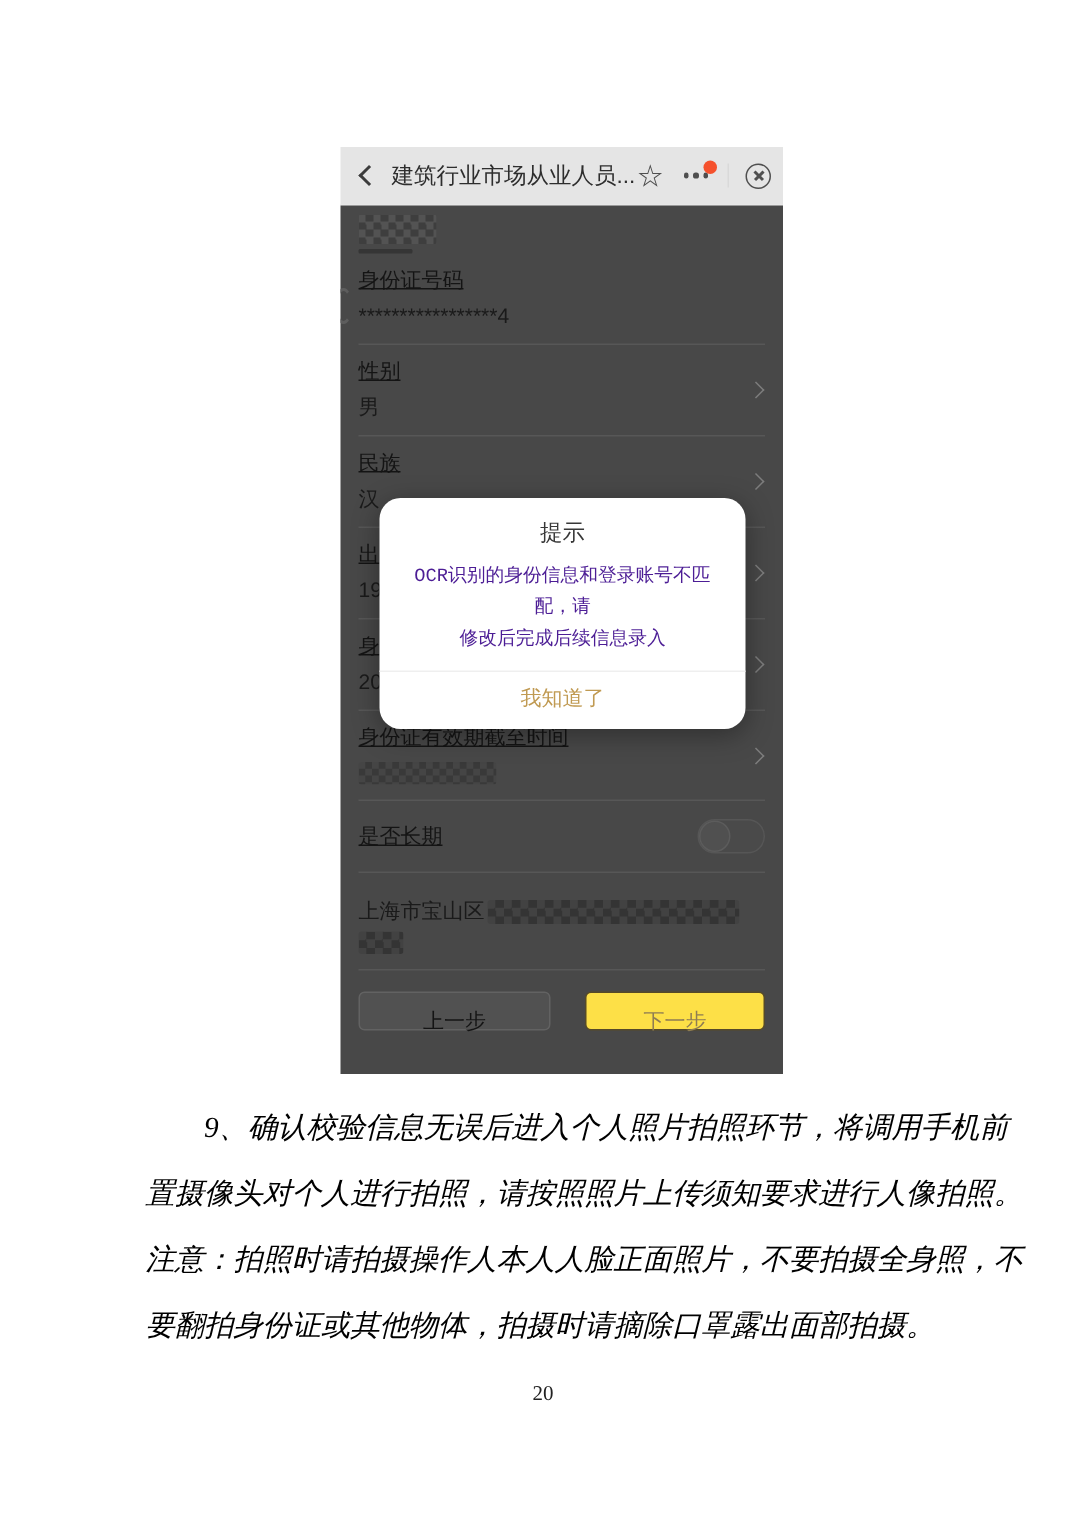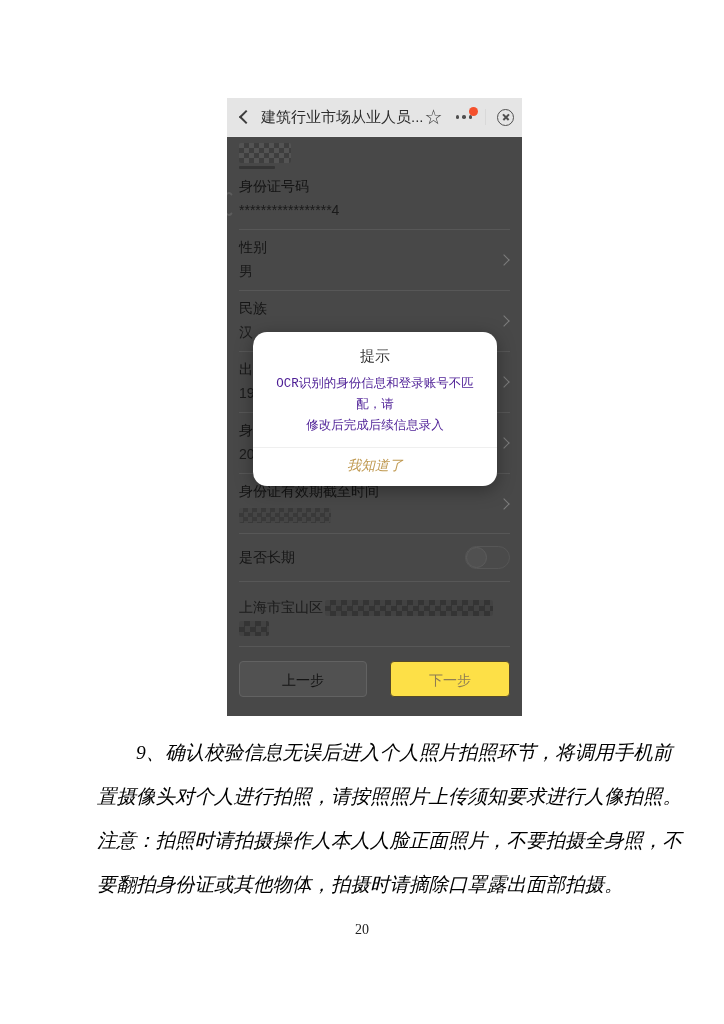--- a/index.html
+++ b/index.html
@@ -81,21 +81,21 @@
     border: 2px solid #5d5d5d; border-radius: 50%;
     border-right-color: transparent;
   }
 
   .field {
     position: relative;
     padding: 9px 0 10px;
     border-bottom: 1px solid #575757;
   }
   .field.no-line { border-bottom: none; }
-  .f-label { font-size: 14px; line-height: 17px; color: #141414; }
+  .f-label { font-size: 14px; line-height: 17px; color: #141414; text-decoration: underline; }
   .f-value { margin-top: 7px; font-size: 14px; line-height: 17px; color: #1a1a1a; }
   .chev {
     position: absolute; right: 2px; top: 50%;
     width: 8px; height: 8px;
     border-top: 1.5px solid #7d7d7d;
     border-right: 1.5px solid #7d7d7d;
     transform: translateY(-50%) rotate(45deg);
   }
   .value-mosaic { width: 92px; height: 15px; margin-top: 8px;
     background: repeating-conic-gradient(#393939 0% 25%, #454545 0% 50%) 0 0 / 9px 9px; border-radius: 2px; }
@@ -112,21 +112,21 @@
   }
 
   .addr-value-line { display: flex; align-items: center; margin-top: 8px; }
   .addr-mosaic-1 { width: 168px; height: 16px; margin-left: 2px;
     background: repeating-conic-gradient(#343434 0% 25%, #424242 0% 50%) 0 0 / 11px 11px; border-radius: 2px; }
   .addr-mosaic-2 { width: 30px; height: 15px; margin-top: 5px;
     background: repeating-conic-gradient(#343434 0% 25%, #424242 0% 50%) 0 0 / 11px 11px; border-radius: 2px; }
 
   .btn-row { display: flex; justify-content: space-between; margin-top: 14px; }
   .btn {
-    height: 36px; line-height: 36px;
+    height: 26px; line-height: 36px;
     text-align: center; font-size: 14px;
     border-radius: 4px;
   }
   .btn-prev {
     width: 128px;
     background: #515151; border: 1px solid #626262; color: #141414;
   }
   .btn-next {
     width: 120px;
     background: #fde047; border: 1px solid #564a28; color: #8f7d53;
@@ -146,21 +146,21 @@
   }
   .modal-title { font-size: 15px; color: #383838; line-height: 18px; }
   .modal-body {
     margin: 9px 16px 0;
     font-size: 12.5px; line-height: 21px; color: #4c1d95; font-family: Liberation Mono, monospace;
   }
   .modal-confirm {
     margin-top: 10px;
     border-top: 1px solid #efefef;
     padding: 9px 0 11px;
-    font-size: 14px; color: #c09a52; font-style: italic;
+    font-size: 14px; color: #c09a52;
   }
 
   
   .doc-paragraph {
     position: absolute;
     left: 97px; top: 731px;
     width: 534px;
     font-family: "Liberation Serif", serif;
     font-size: 19.5px; color: #000000; font-style: italic;
   }

